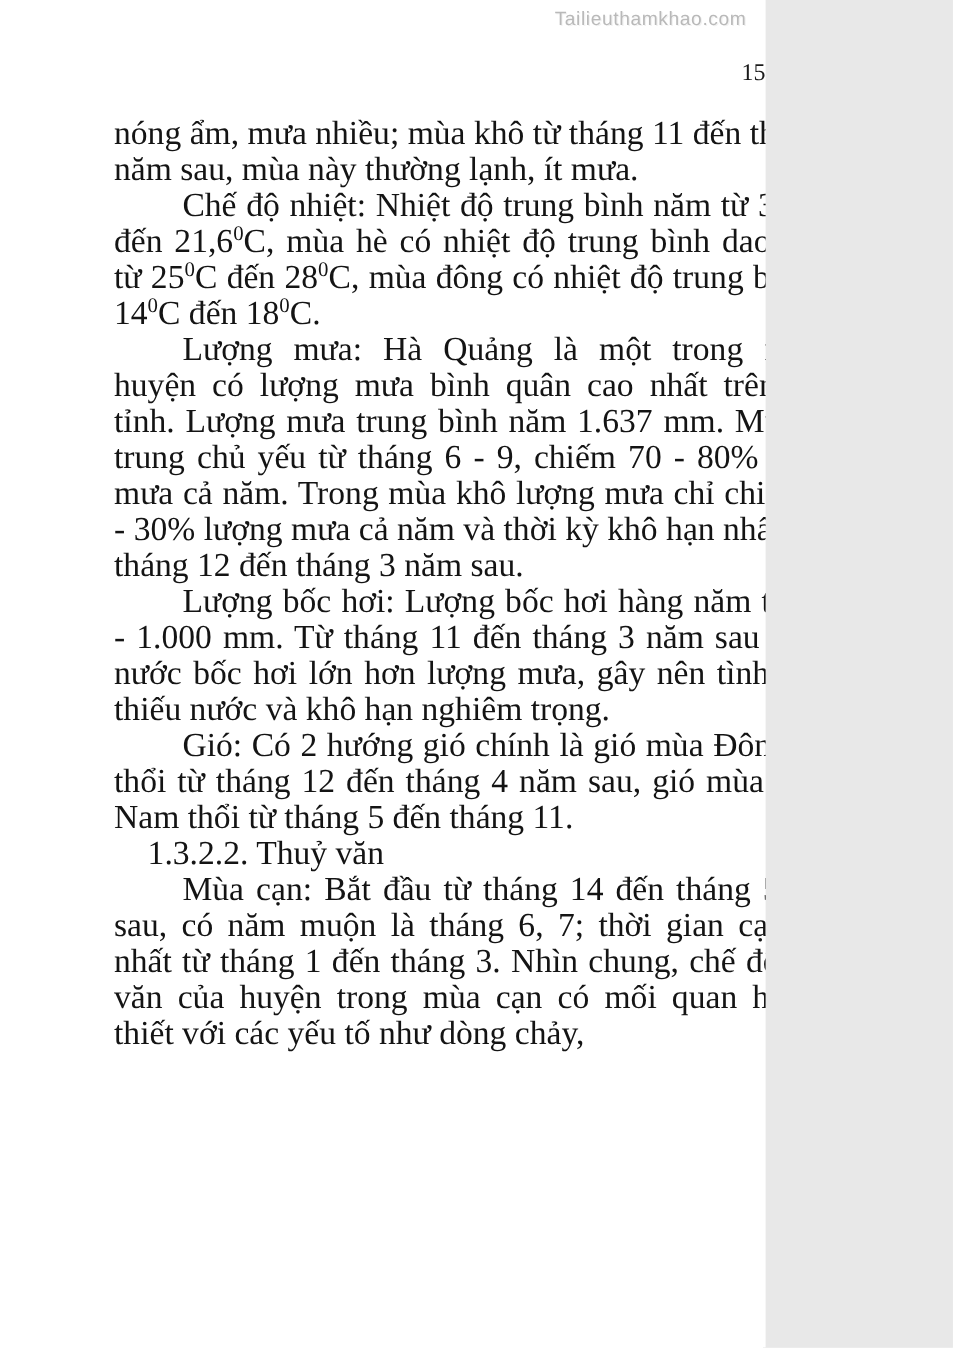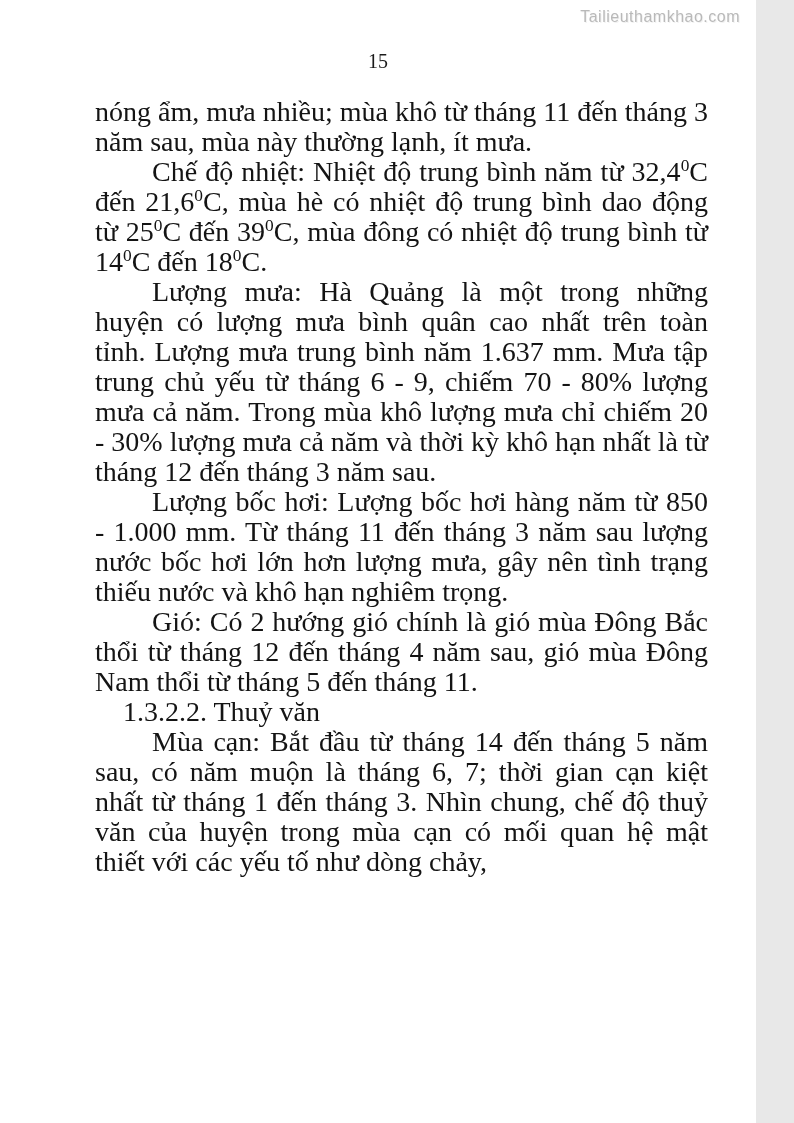--- a/index.html
+++ b/index.html
@@ -1,18 +1,18 @@
 <!DOCTYPE html>
 <html><head>
 <meta charset="utf-8">
 <style>
   html, body { margin: 0; padding: 0; background: #e8e8e8; }
   .page {
     position: relative;
-    width: 756px;
+    width: 638px;
     height: 1123px;
     background: #ffffff;
     overflow: hidden;
     font-family: "Liberation Serif", "DejaVu Serif", serif;
     color: #141414;
   }
   .watermark {
     position: absolute;
     top: 8px;
     right: 16px;
@@ -20,21 +20,21 @@
     font-size: 16px;
     letter-spacing: 0.5px;
     color: #b9b9b9;
     text-shadow: 1px 1px 0 #f2f2f2;
   }
   .page-number {
     position: absolute;
     top: 50px;
     left: 0;
     width: 100%;
-    text-align: center;
+    text-align: right;
     font-size: 20px;
     color: #1a1a1a;
   }
   .document-body {
     position: absolute;
     left: 95px;
     top: 97px;
     width: 613px;
     font-size: 28px;
     line-height: 30px;
@@ -51,20 +51,20 @@
   }
 </style>
 </head>
 <body>
 
 <div class="page">
   <div class="watermark">Tailieuthamkhao.com</div>
   <div class="page-number">15</div>
   <div class="document-body">
       <p class=""><span>nóng ẩm, mưa nhiều; mùa khô từ tháng 11 đến tháng 3 năm sau, mùa này thường lạnh, ít mưa.</span></p>
-      <p class=" indent"><span>Chế độ nhiệt: Nhiệt độ trung bình năm từ 32,4</span><sup>0</sup><span>C đến 21,6</span><sup>0</sup><span>C, mùa hè có nhiệt độ trung bình dao động từ 25</span><sup>0</sup><span>C đến 39</span><sup>0</sup><span>C, mùa đông có nhiệt độ trung bình từ 14</span><sup>0</sup><span>C đến 18</span><sup>0</sup><span>C.</span></p>
+      <p class=" indent"><span>Chế độ nhiệt: Nhiệt độ trung bình năm từ 32,4</span><sup>0</sup><span>C đến 21,6</span><sup>0</sup><span>C, mùa hè có nhiệt độ trung bình dao động từ 25</span><sup>0</sup><span>C đến 28</span><sup>0</sup><span>C, mùa đông có nhiệt độ trung bình từ 14</span><sup>0</sup><span>C đến 18</span><sup>0</sup><span>C.</span></p>
       <p class=" indent"><span>Lượng mưa: Hà Quảng là một trong những huyện có lượng mưa bình quân cao nhất trên toàn tỉnh. Lượng mưa trung bình năm 1.637 mm. Mưa tập trung chủ yếu từ tháng 6 - 9, chiếm 70 - 80% lượng mưa cả năm. Trong mùa khô lượng mưa chỉ chiếm 20 - 30% lượng mưa cả năm và thời kỳ khô hạn nhất là từ tháng 12 đến tháng 3 năm sau.</span></p>
       <p class=" indent"><span>Lượng bốc hơi: Lượng bốc hơi hàng năm từ 850 - 1.000 mm. Từ tháng 11 đến tháng 3 năm sau lượng nước bốc hơi lớn hơn lượng mưa, gây nên tình trạng thiếu nước và khô hạn nghiêm trọng.</span></p>
       <p class=" indent"><span>Gió: Có 2 hướng gió chính là gió mùa Đông Bắc thổi từ tháng 12 đến tháng 4 năm sau, gió mùa Đông Nam thổi từ tháng 5 đến tháng 11.</span></p>
       <p class="heading"><span class="italic">1.3.2.2. Thuỷ văn</span></p>
       <p class=" indent"><span class="italic">Mùa cạn: </span><span>Bắt đầu từ tháng 14 đến tháng 5 năm sau, có năm muộn là tháng 6, 7; thời gian cạn kiệt nhất từ tháng 1 đến tháng 3. Nhìn chung, chế độ thuỷ văn của huyện trong mùa cạn có mối quan hệ mật thiết với các yếu tố như dòng chảy,</span></p>
     </div>
 </div>
 
 </body></html>

